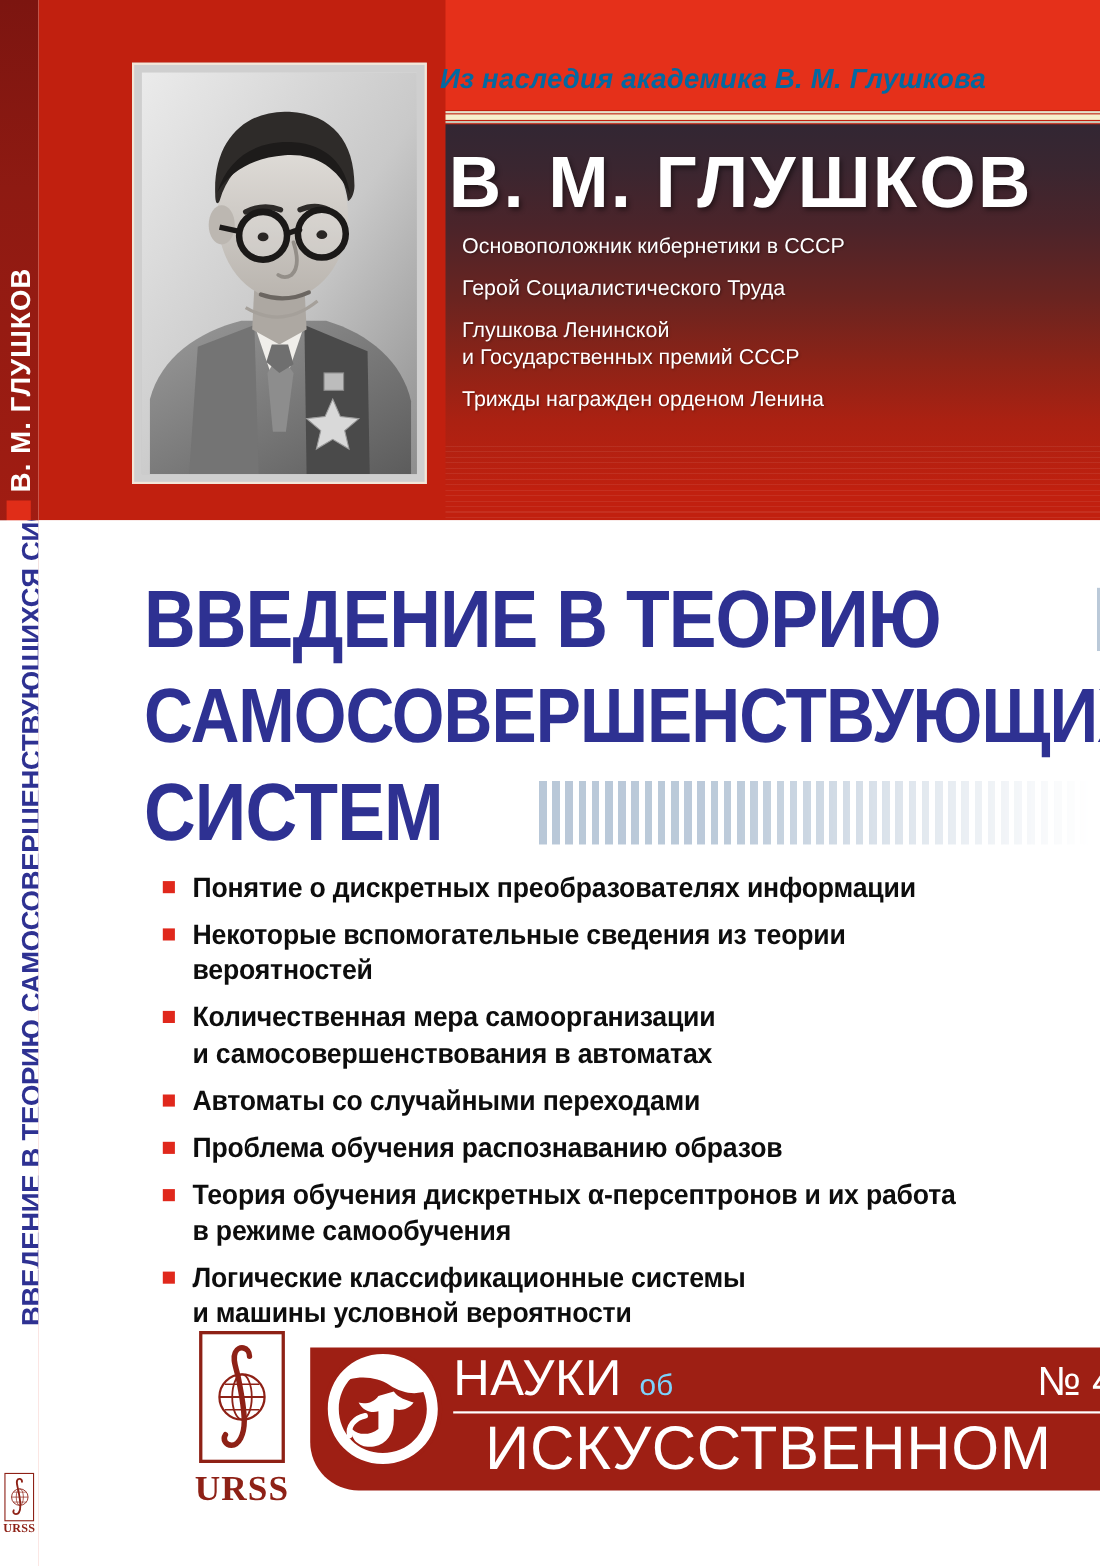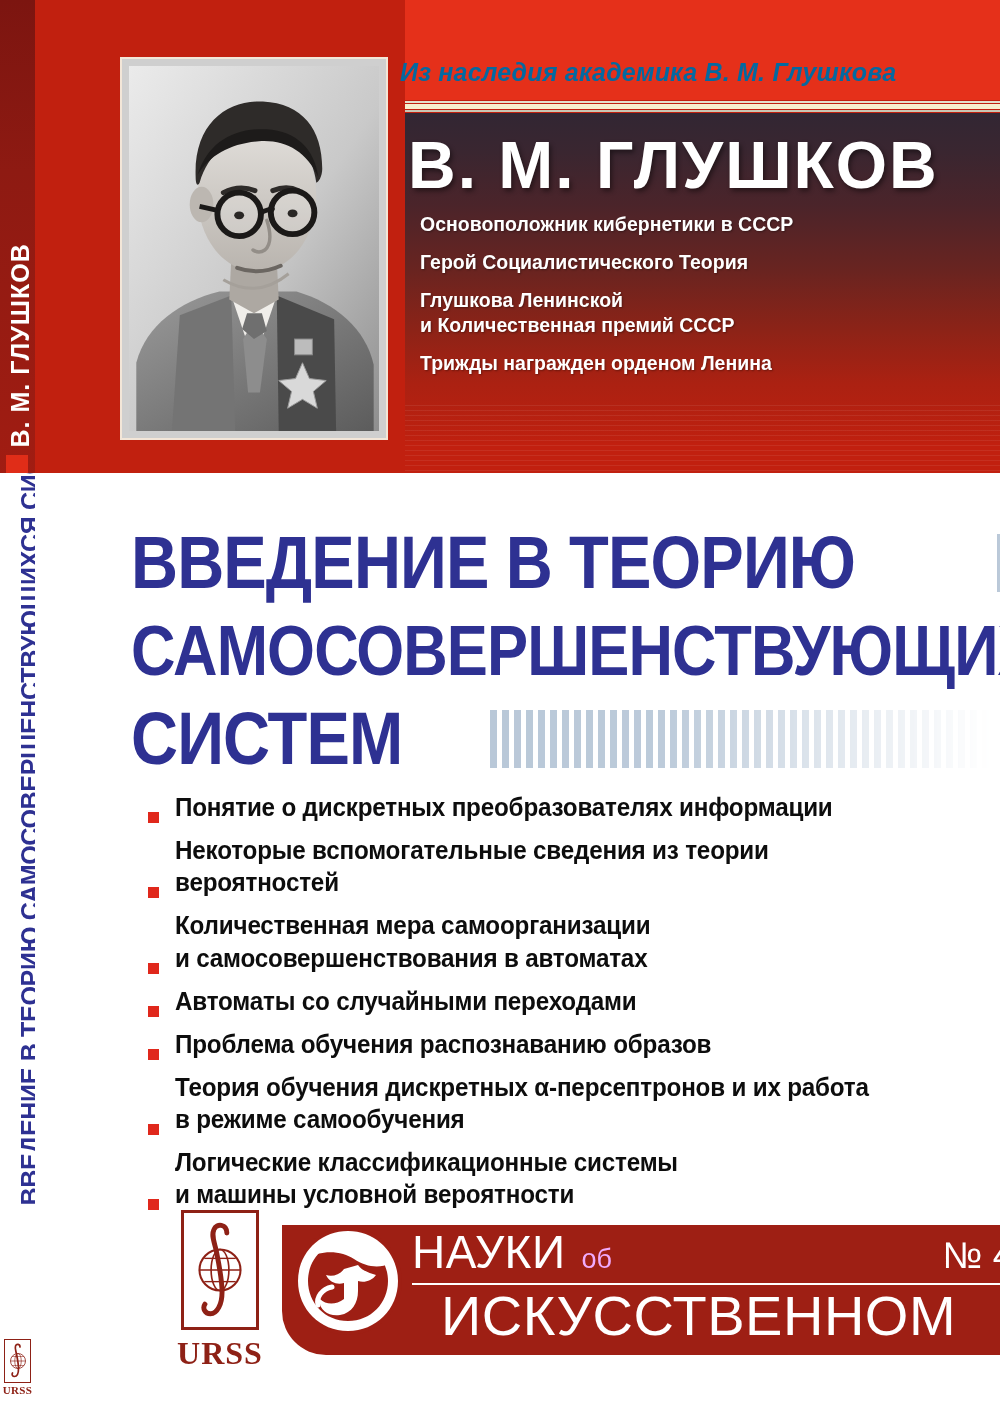--- a/index.html
+++ b/index.html
@@ -94,21 +94,21 @@
   #header-divider .l3 { position:absolute; left:0; top:9px; width:100%; height:2px; background:#c9c6b4; }
 
   #author-name {
     position:absolute; left:408px; top:132px;
     color:#ffffff; font-weight:bold; font-size:66px;
     letter-spacing:2px; line-height:1; white-space:nowrap;
     text-shadow:2px 3px 5px rgba(0,0,0,0.45);
   }
   #credentials {
     position:absolute; left:420px; top:212px; width:560px;
-    color:#ffffff; font-weight:bold; font-size:19.5px; line-height:1.28;
+    color:#ffffff; font-weight:normal; font-size:19.5px; line-height:1.28;
   }
   #credentials .cred { margin-bottom:13px; text-shadow:1px 1px 2px rgba(0,0,0,0.35); }
   #credentials .cred:last-child { margin-bottom:0; }
 
   
   #photo-frame {
     position:absolute; left:120px; top:57px; width:268px; height:383px;
     border:2px solid #f3e6d8; background:#cfcfcf; padding:7px;
   }
   #photo-inner { width:100%; height:100%; overflow:hidden; position:relative;
@@ -133,21 +133,21 @@
      background:repeating-linear-gradient(to right,
         #b9c8d8 0px, #b9c8d8 7px, #ffffff 7px, #ffffff 12px);
      -webkit-mask-image:linear-gradient(to right, rgba(0,0,0,1) 0%, rgba(0,0,0,0.95) 35%, rgba(0,0,0,0.25) 80%, rgba(0,0,0,0) 100%);
              mask-image:linear-gradient(to right, rgba(0,0,0,1) 0%, rgba(0,0,0,0.95) 35%, rgba(0,0,0,0.25) 80%, rgba(0,0,0,0) 100%);
   }
   .tline.l2 .txt { font-size:70px; }
   .tline.l3 .stripes { margin-left:22px; }
 
   
   #bullets { position:absolute; left:113px; top:318px; width:800px; }
-  .bul { display:flex; align-items:flex-end; margin-bottom:11px; }
+  .bul { display:flex; align-items:flex-start; margin-bottom:11px; }
   .bul .sq {
     width:11px; height:11px; background:#e0281c; flex:none;
     margin-top:10px; margin-right:16px;
   }
   .bul .btxt {
     color:#0d0d0d; font-weight:bold; font-size:25.5px;
     line-height:1.26; letter-spacing:-0.2px;
     transform:scaleX(0.95); transform-origin:left top;
   }
 
@@ -163,21 +163,21 @@
   #series-banner {
     position:absolute; left:247px; top:752px; width:770px; height:130px;
     background:#9e1f14; border-bottom-left-radius:44px;
     display:flex; align-items:flex-start;
   }
   #series-emblem { width:112px; height:112px; margin-left:10px; flex:none; }
   #series-emblem svg { width:100%; height:100%; display:block; }
   #series-text { flex:1; padding-left:8px; padding-right:18px; position:relative; }
   #series-row1 { display:flex; align-items:baseline; }
   #series-main1 { color:#ffffff; font-size:46px; letter-spacing:0.5px; }
-  #series-sub { color:#f0abfc; font-size:27px; margin-left:16px; }
+  #series-sub { color:#7dd3fc; font-size:27px; margin-left:16px; }
   #series-num { color:#ffffff; font-size:37px; margin-left:auto; white-space:nowrap; }
   #series-rule { height:2px; background:#ffffff; margin:4px 0 2px 0; }
   #series-main2 { color:#ffffff; font-size:56px; letter-spacing:0.5px; line-height:1.05;margin-left:29px; }
 </style>
 </head>
 <body>
 
 <div id="spine">
   <div id="spine-author">В. М. ГЛУШКОВ</div>
   <div id="spine-marker"></div>
@@ -210,25 +210,25 @@
   </div>
 </div>
 
 <div id="header-title">Из наследия академика В. М. Глушкова</div>
 <div id="author-name">В. М. ГЛУШКОВ</div>
 <div id="credentials">
     <div class="cred">
       <div>Основоположник кибернетики в СССР</div>
     </div>
     <div class="cred">
-      <div>Герой Социалистического Теория</div>
+      <div>Герой Социалистического Труда</div>
     </div>
     <div class="cred">
       <div>Глушкова Ленинской</div>
-      <div>и Количественная премий СССР</div>
+      <div>и Государственных премий СССР</div>
     </div>
     <div class="cred">
       <div>Трижды награжден орденом Ленина</div>
     </div>
   </div>
 
 <div id="photo-frame">
   <div id="photo-inner">
     <svg viewBox="0 0 254 369" preserveAspectRatio="xMidYMid slice">
       <defs>

